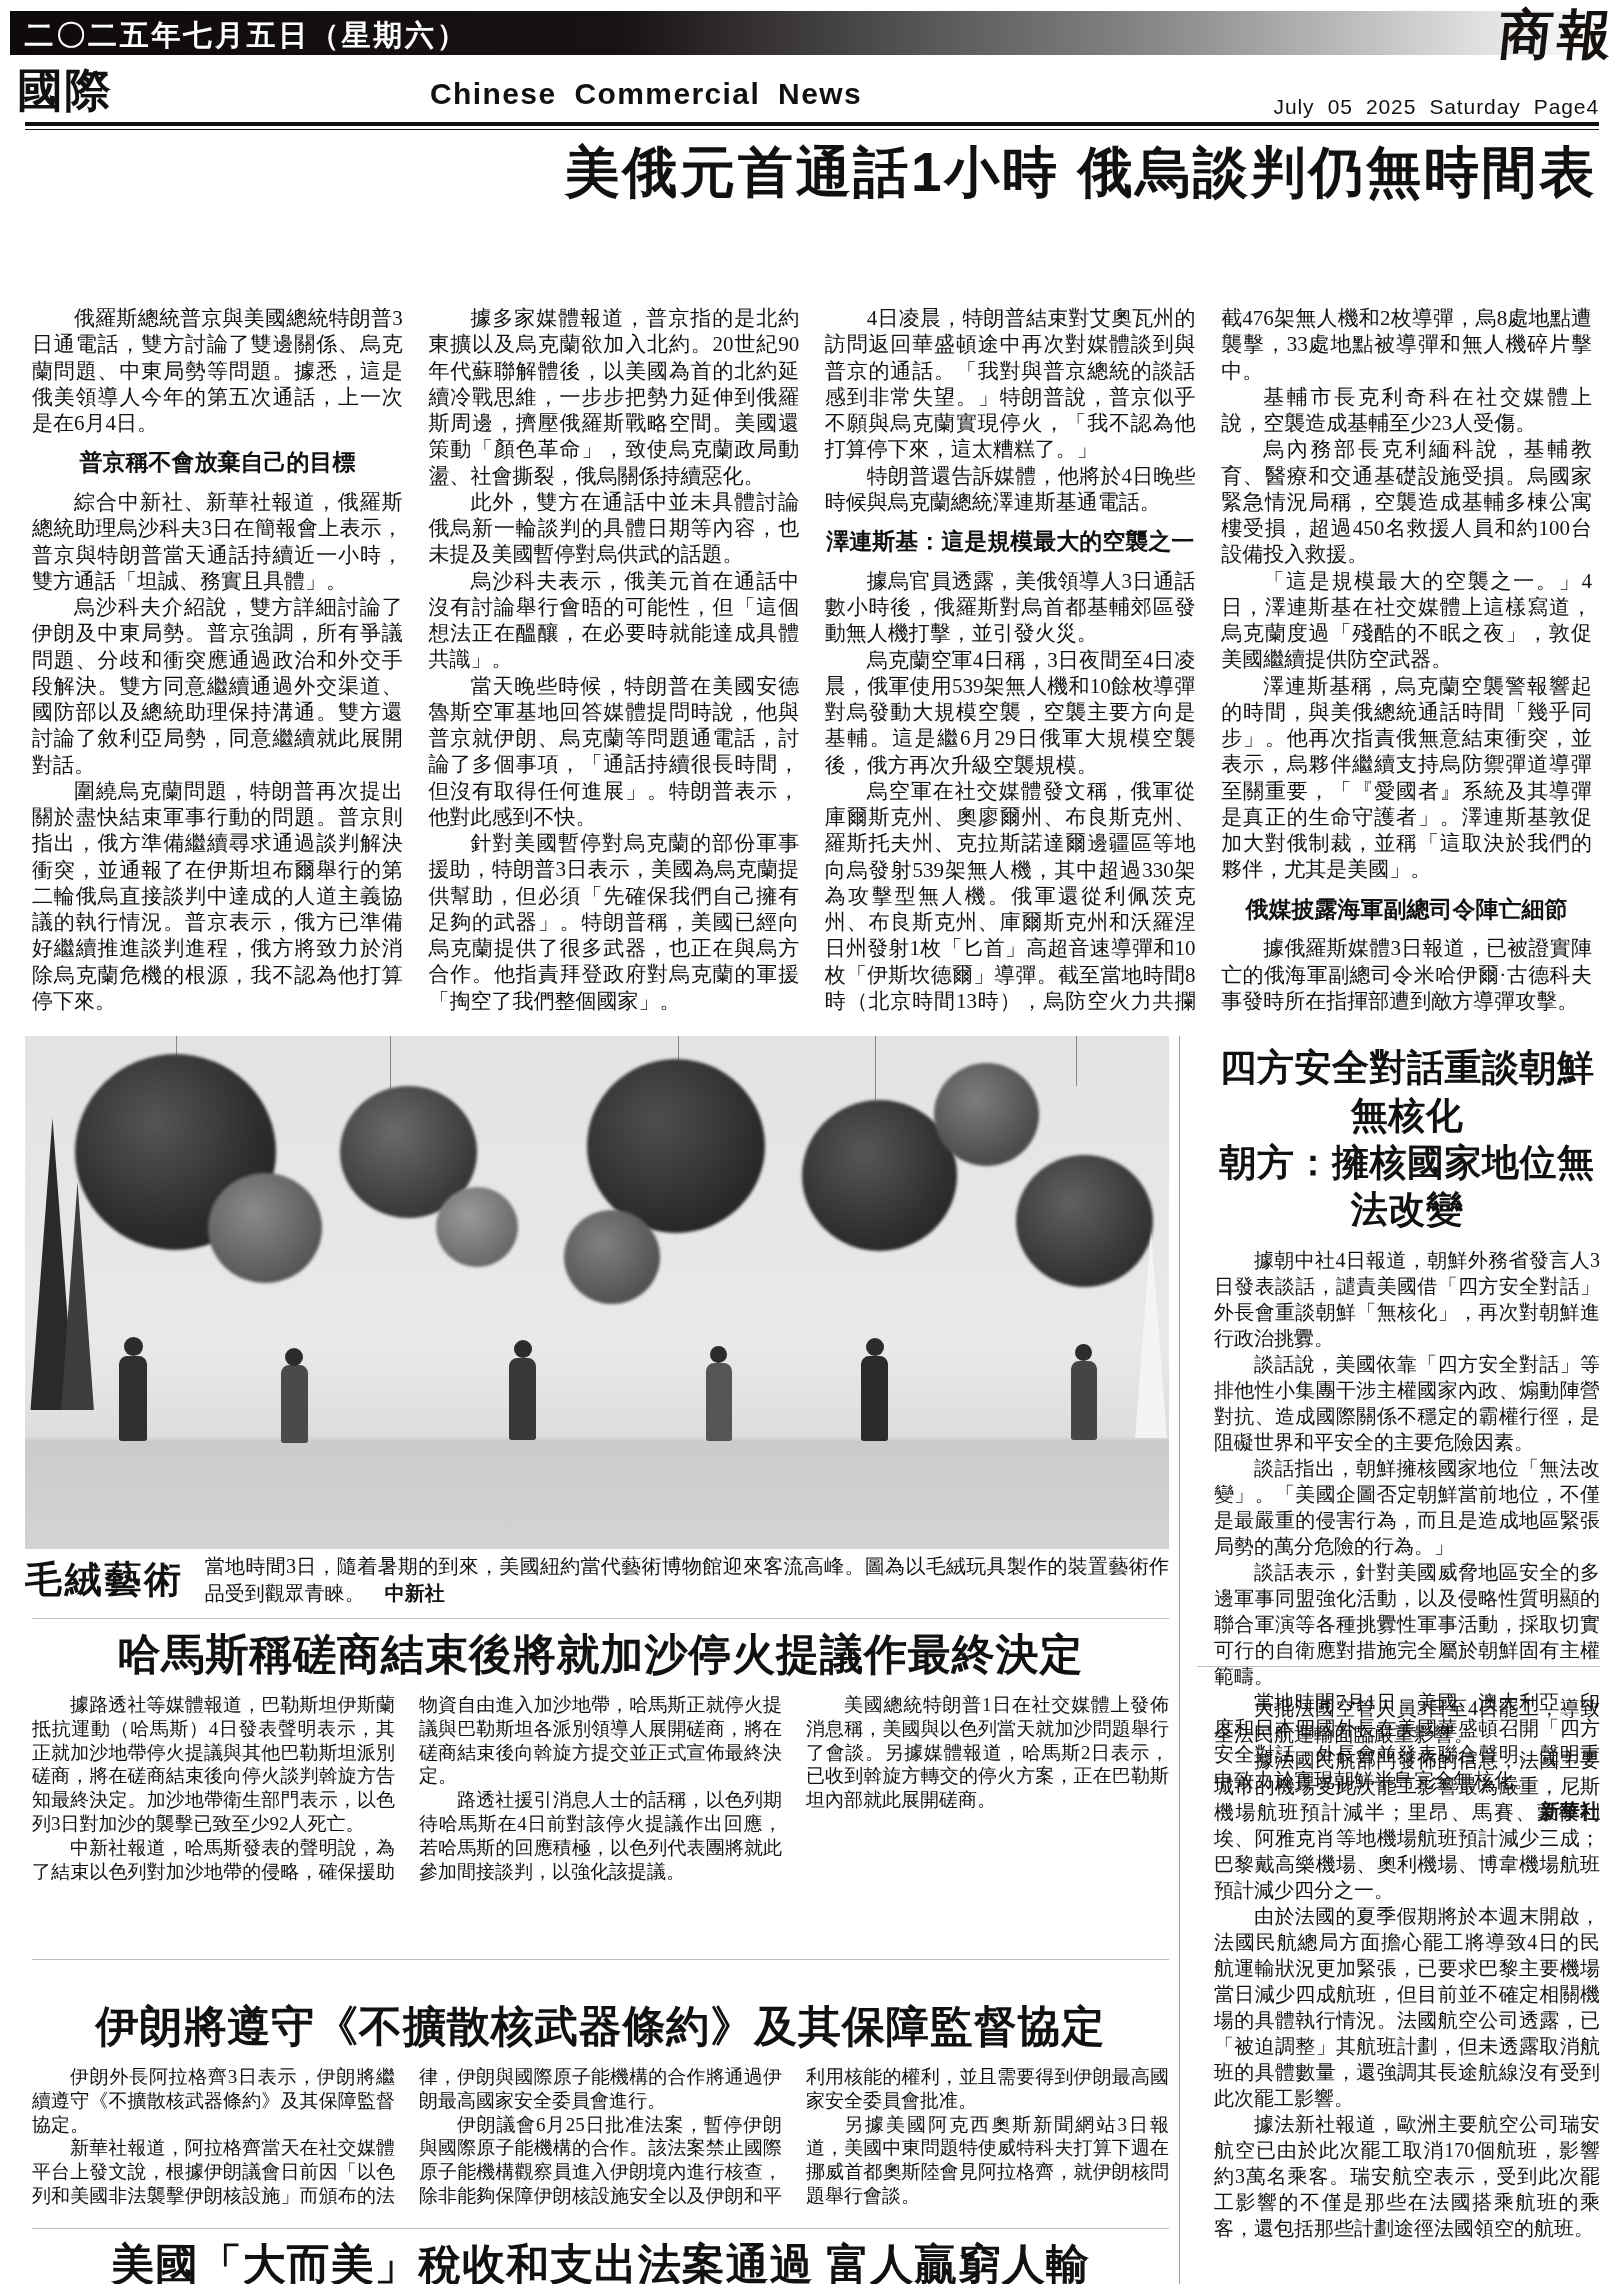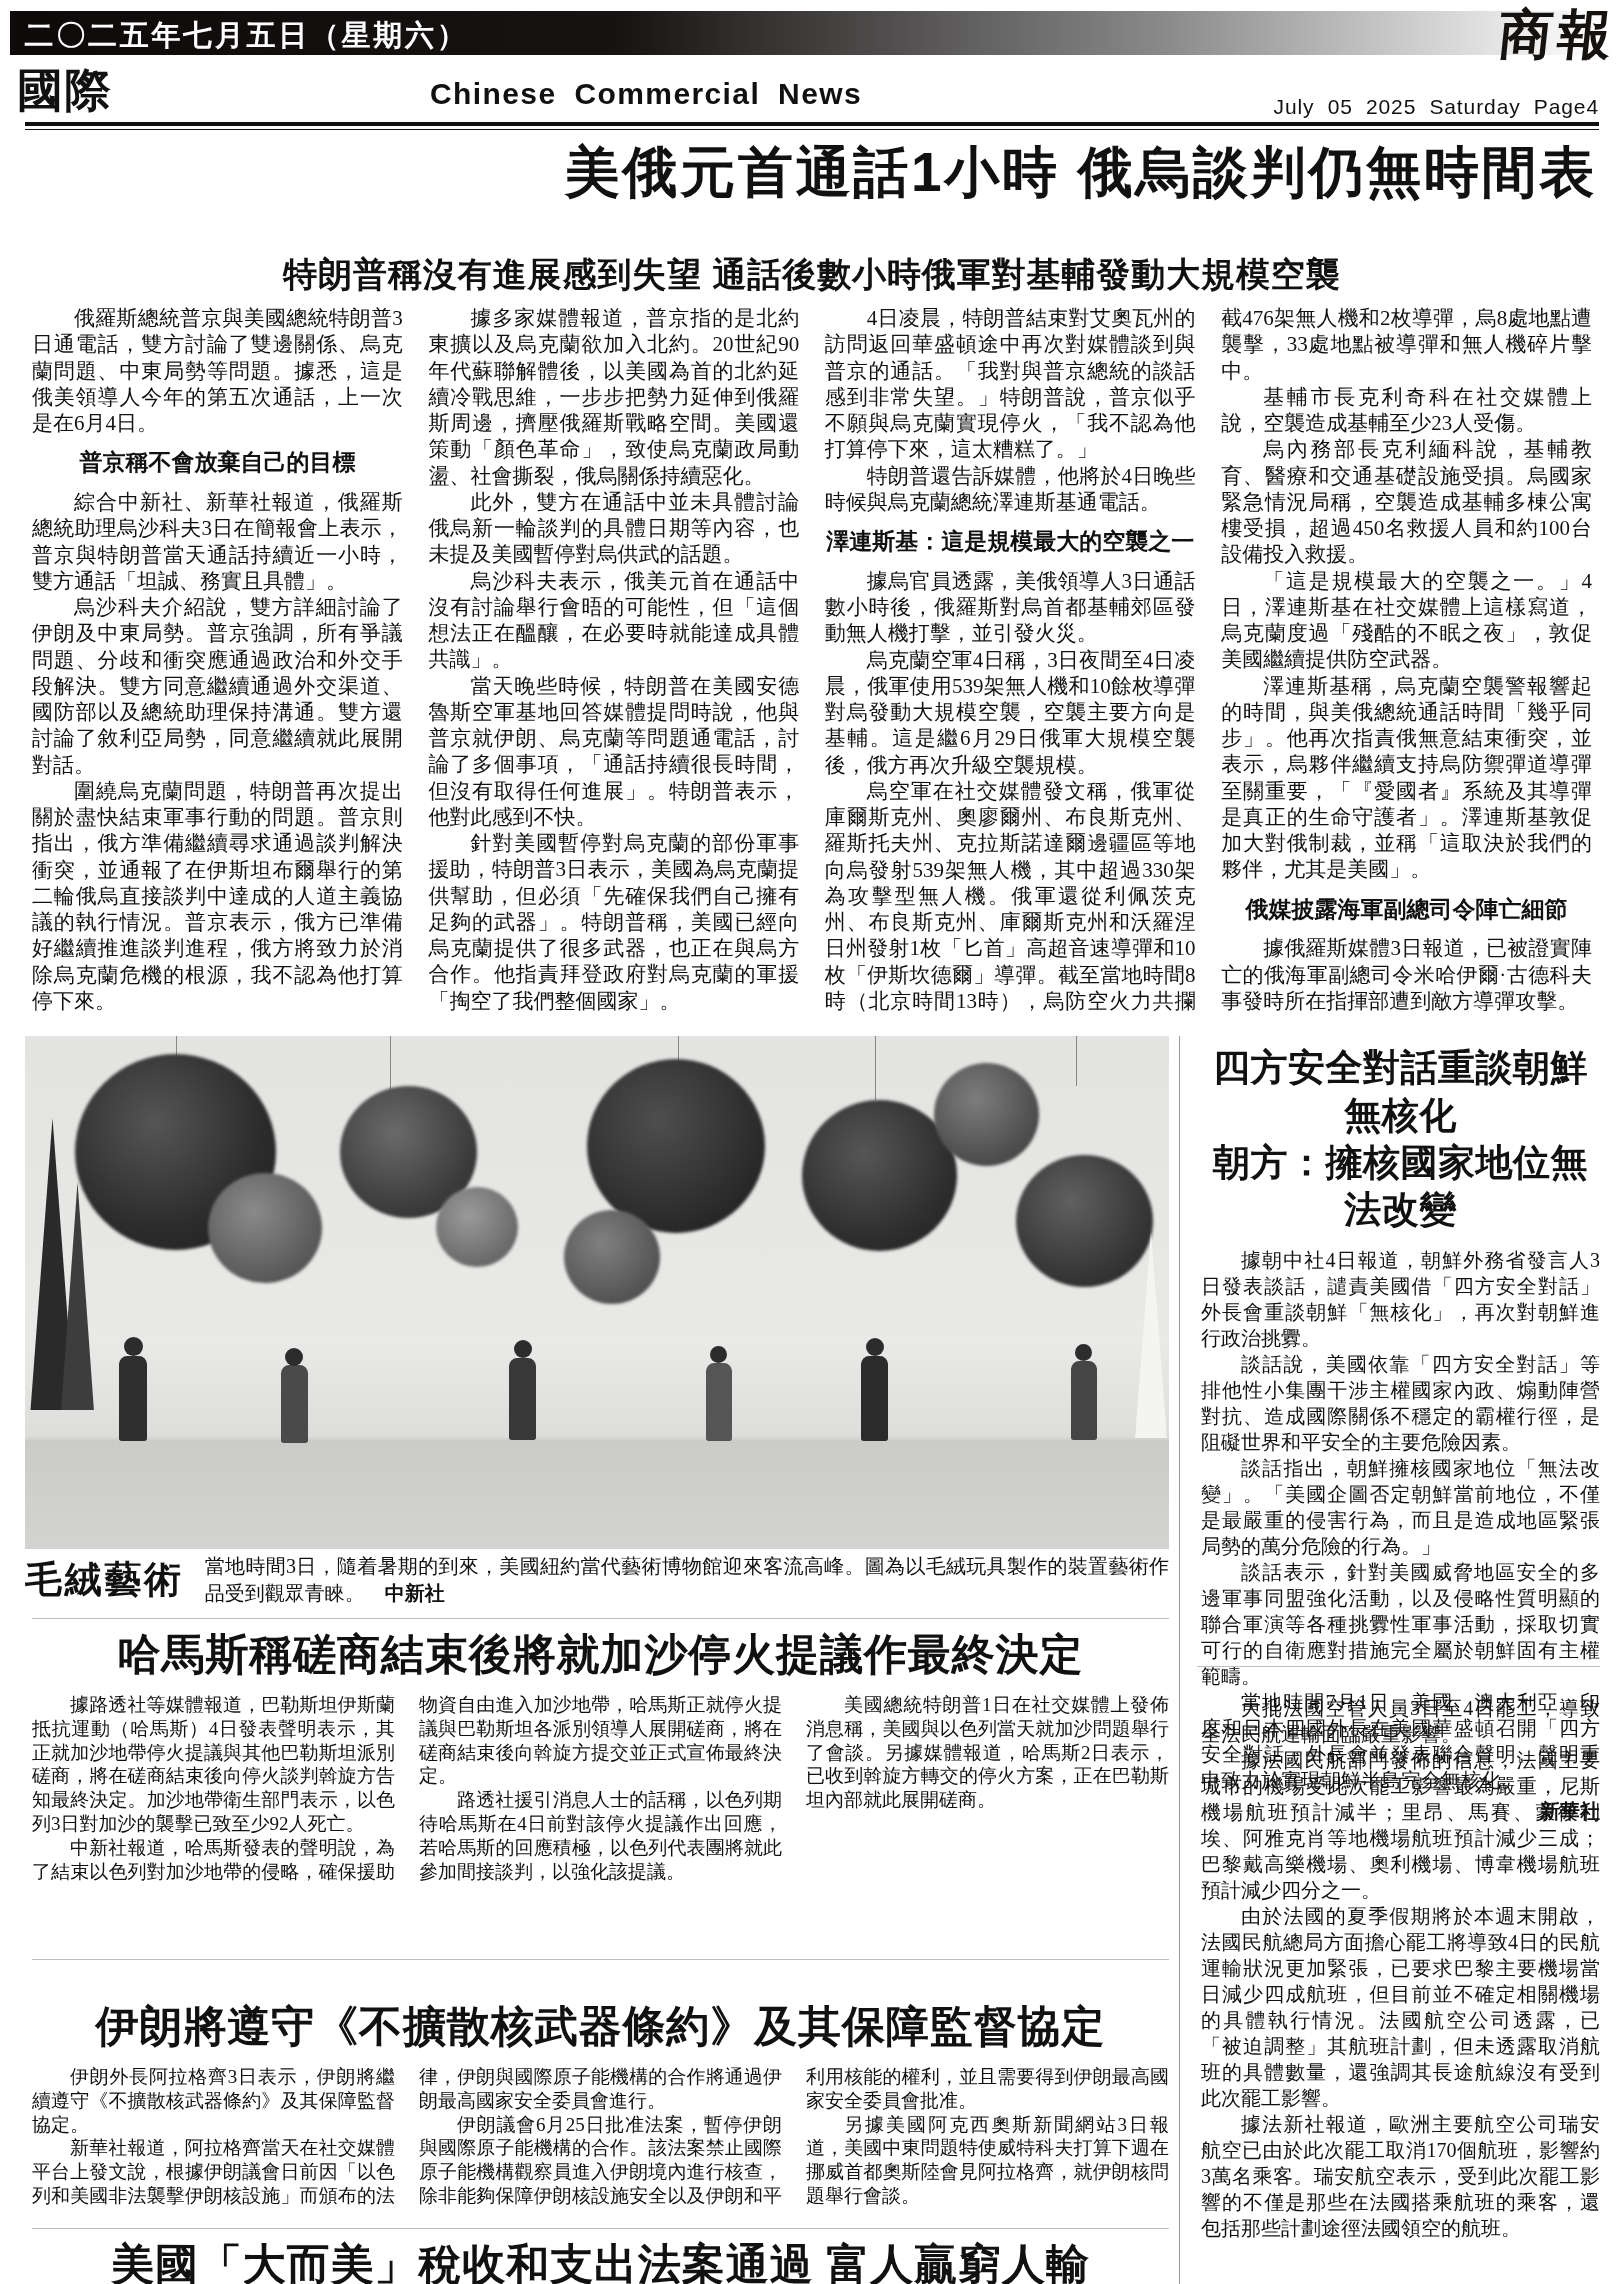--- a/index.html
+++ b/index.html
@@ -77,21 +77,21 @@
   }
   .caption-label{
     font-size:37px;font-weight:900;letter-spacing:2.7px;white-space:nowrap;
     font-family:"Liberation Sans","DejaVu Sans",sans-serif;
   }
   .caption-text{font-size:20px;line-height:1.35;text-align:justify;}
   .caption-credit{font-weight:700;white-space:nowrap;font-family:"Liberation Sans","DejaVu Sans",sans-serif;}
   
   .v-rule{position:absolute;left:1179px;top:1036px;width:0.9px;bottom:4.6px;background:#9a9a9a;}
   .sidebar{position:absolute;left:1197px;width:403px;top:1036px;bottom:3.7px;}
-  .side-art{position:absolute;left:4px;right:0;}
+  .side-art{position:absolute;left:17px;right:0;}
   .side-headline{
     text-align:center;font-weight:900;font-size:37px;line-height:1.28;
     font-family:"Liberation Sans","DejaVu Sans",sans-serif;letter-spacing:0.5px;
   }
   .side-body{margin-top:13.7px;font-size:20px;line-height:1.3;text-align:justify;}
   .credit{text-align:right;font-weight:700;font-size:20px;margin-top:4.6px;
     font-family:"Liberation Sans","DejaVu Sans",sans-serif;}
   .sep{position:absolute;left:0;right:0;height:0.9px;background:#c0c0c0;}
   
   .story{position:absolute;left:32px;width:1137px;}
@@ -116,21 +116,20 @@
   </div>
   <div class="row2">
     <div class="section-cn">國際</div>
     <div class="paper-en">Chinese Commercial News</div>
     <div class="date-en">July 05 2025 Saturday Page4</div>
   </div>
   <div class="rule-thick"></div>
   <div class="rule-thin"></div>
 
   <div class="lead-headline">美俄元首通話1小時 俄烏談判仍無時間表</div>
-  <div class="lead-subhead">特朗普稱沒有進展感到失望 通話後數小時俄軍對基輔發動大規模空襲</div>
   <div class="lead-body art">
       <p>俄羅斯總統普京與美國總統特朗普3日通電話，雙方討論了雙邊關係、烏克蘭問題、中東局勢等問題。據悉，這是俄美領導人今年的第五次通話，上一次是在6月4日。</p>
       <h3>普京稱不會放棄自己的目標</h3>
       <p>綜合中新社、新華社報道，俄羅斯總統助理烏沙科夫3日在簡報會上表示，普京與特朗普當天通話持續近一小時，雙方通話「坦誠、務實且具體」。</p>
       <p>烏沙科夫介紹說，雙方詳細討論了伊朗及中東局勢。普京強調，所有爭議問題、分歧和衝突應通過政治和外交手段解決。雙方同意繼續通過外交渠道、國防部以及總統助理保持溝通。雙方還討論了敘利亞局勢，同意繼續就此展開對話。</p>
       <p>圍繞烏克蘭問題，特朗普再次提出關於盡快結束軍事行動的問題。普京則指出，俄方準備繼續尋求通過談判解決衝突，並通報了在伊斯坦布爾舉行的第二輪俄烏直接談判中達成的人道主義協議的執行情況。普京表示，俄方已準備好繼續推進談判進程，俄方將致力於消除烏克蘭危機的根源，我不認為他打算停下來。</p>
       <p>據多家媒體報道，普京指的是北約東擴以及烏克蘭欲加入北約。20世紀90年代蘇聯解體後，以美國為首的北約延續冷戰思維，一步步把勢力延伸到俄羅斯周邊，擠壓俄羅斯戰略空間。美國還策動「顏色革命」，致使烏克蘭政局動盪、社會撕裂，俄烏關係持續惡化。</p>
       <p>此外，雙方在通話中並未具體討論俄烏新一輪談判的具體日期等內容，也未提及美國暫停對烏供武的話題。</p>
       <p>烏沙科夫表示，俄美元首在通話中沒有討論舉行會晤的可能性，但「這個想法正在醞釀，在必要時就能達成具體共識」。</p>
       <p>當天晚些時候，特朗普在美國安德魯斯空軍基地回答媒體提問時說，他與普京就伊朗、烏克蘭等問題通電話，討論了多個事項，「通話持續很長時間，但沒有取得任何進展」。特朗普表示，他對此感到不快。</p>

